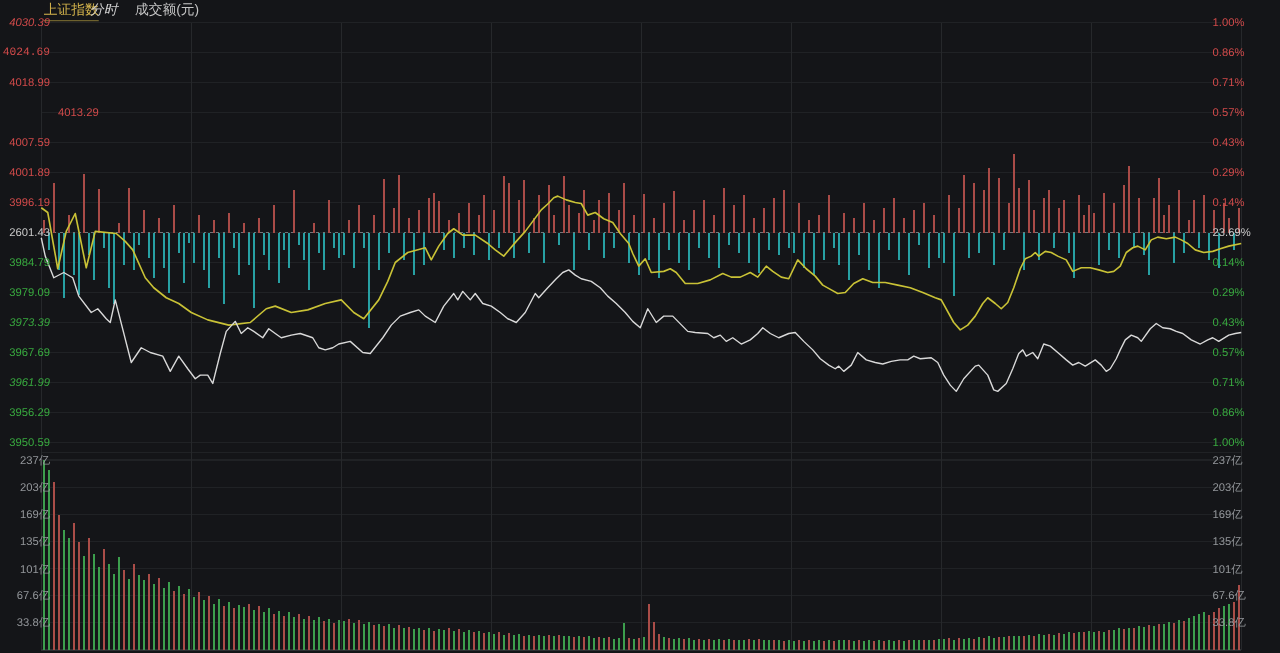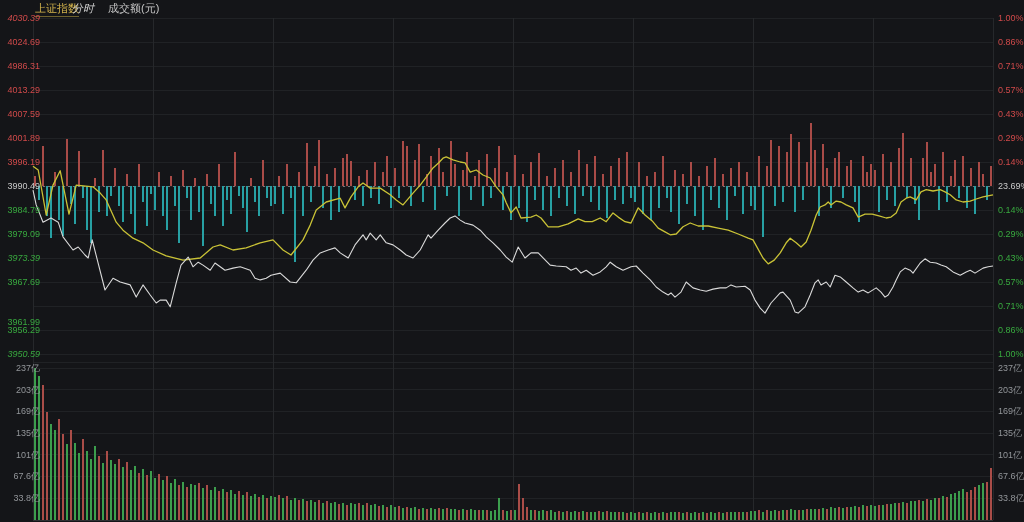--- a/index.html
+++ b/index.html
@@ -1,21 +1,21 @@
 <!DOCTYPE html>
 <html><head>
 <meta charset="utf-8">
 <style>
   html,body{margin:0;padding:0;background:#131416;}
   .stage{position:relative;width:1024px;height:522px;background:#141518;overflow:hidden;
          font-family:"Liberation Sans",sans-serif;cursor:default;}
   #chart-svg{position:absolute;left:0;top:0;}
   .axlab{position:absolute;font-size:9px;line-height:10px;white-space:nowrap;letter-spacing:0;}
   .axlab.la{width:38px;text-align:right;left:2px;}
-  .axlab.ra{left:998px;text-align:center;}
+  .axlab.ra{left:970px;text-align:center;}
   .up{color:#d04a4a}
   .down{color:#38a93f}
   .flat{color:#c9c9c9}
   .gray{color:#93969a}
   .hdr{position:absolute;top:2px;font-size:11px;line-height:13px;white-space:nowrap;}
   .hdr-name{left:35px;color:#d4b44c;border-bottom:1px solid #6e622e;padding-bottom:1px;}
   .hdr-tab{left:72px;color:#cfcfcf;font-style:italic;}
   .hdr-vol{left:108px;color:#c4c4c4;}
 </style>
 </head>
@@ -540,34 +540,34 @@
       <rect x="978" y="484.7" width="2" height="35.3" fill="#3c9e4d" shape-rendering="crispEdges"></rect>
       <rect x="982" y="482.8" width="2" height="37.2" fill="#3c9e4d" shape-rendering="crispEdges"></rect>
       <rect x="986" y="481.5" width="2" height="38.5" fill="#aa4d48" shape-rendering="crispEdges"></rect>
       <rect x="990" y="468.1" width="2" height="51.9" fill="#aa4d48" shape-rendering="crispEdges"></rect>
       <polyline points="33.0,166.2 38.2,170.0 46.2,215.0 53.0,185.1 60.2,170.8 69.0,214.2 76.2,185.1 93.0,186.8 100.2,193.1 106.2,199.9 116.2,222.2 123.0,230.2 133.0,238.2 143.0,242.8 153.0,250.0 166.2,255.9 183.0,260.1 200.2,258.0 213.0,247.0 220.2,244.9 233.0,250.0 246.2,247.9 260.2,242.8 273.0,239.9 283.0,250.0 291.0,255.0 303.0,239.9 310.2,225.1 316.2,210.0 326.2,202.0 340.2,198.2 345.0,207.9 351.0,196.9 358.2,186.8 363.0,183.0 370.2,188.1 380.2,188.1 390.2,194.8 396.2,199.9 403.0,204.9 413.0,193.1 420.2,185.1 426.2,177.1 433.0,167.9 438.2,163.2 443.0,158.2 446.2,156.9 453.0,159.9 460.2,162.0 465.0,162.8 470.2,172.1 476.2,170.0 483.0,175.0 490.2,178.0 496.2,186.8 503.0,194.8 506.2,202.8 511.0,212.9 516.2,207.0 521.0,218.0 531.0,217.1 536.2,215.0 541.0,218.0 548.2,226.8 558.2,226.8 568.2,223.9 578.2,218.8 585.0,221.7 592.2,221.7 600.2,218.0 606.2,221.7 613.0,212.9 618.2,217.1 625.0,221.7 631.0,223.0 638.2,207.9 645.0,215.0 652.2,220.9 658.2,228.1 665.0,231.9 670.2,234.8 676.2,234.0 683.0,226.8 690.2,223.0 698.2,226.0 708.2,226.0 718.2,228.1 728.2,230.2 738.2,234.0 748.2,238.2 753.0,239.9 763.0,258.0 768.2,263.9 774.2,260.1 780.2,252.9 786.2,242.8 790.2,238.2 796.2,242.8 801.0,247.0 806.2,242.0 811.0,230.2 816.2,215.0 820.2,207.0 825.0,204.9 828.2,202.0 831.0,204.9 836.2,201.1 841.0,202.0 846.2,204.9 853.0,207.9 858.2,217.1 865.0,214.2 872.2,214.2 879.0,215.9 886.2,218.0 891.0,217.1 896.2,212.9 901.0,202.0 906.2,198.2 910.2,196.9 916.2,199.9 921.0,191.9 926.2,189.7 933.0,191.0 940.2,189.7 945.0,191.9 950.2,194.8 956.2,199.9 963.0,202.0 970.2,201.1 976.2,199.0 983.0,196.9 993.0,194.8" fill="none" stroke="#c9c236" stroke-width="1.3" stroke-linejoin="round"></polyline>
       <polyline points="33.0,190.2 36.2,204.9 43.0,222.2 51.0,218.0 58.2,222.2 63.0,236.9 73.0,250.0 78.2,247.0 85.0,255.0 88.2,258.0 92.2,239.9 105.0,290.0 113.0,278.2 120.2,282.0 130.2,284.9 136.2,297.1 143.0,284.9 150.2,295.0 156.2,303.0 160.2,300.1 166.2,300.1 170.2,306.8 176.2,282.8 181.0,265.1 188.2,257.1 193.0,266.8 198.2,262.2 203.0,265.1 210.2,270.2 215.0,263.0 220.2,266.8 225.0,270.2 233.0,268.1 240.2,266.8 250.2,270.2 255.0,278.2 260.2,279.9 266.2,278.2 271.0,275.2 280.2,273.1 290.2,282.0 296.2,282.8 306.2,270.2 313.0,260.1 320.2,252.9 328.2,250.0 335.0,247.9 340.2,252.9 348.2,258.0 355.0,244.9 363.0,234.8 366.2,239.9 370.2,233.1 376.2,239.9 380.2,234.8 386.2,242.8 393.0,244.9 400.2,250.0 406.2,255.0 413.0,258.0 420.2,250.0 428.2,234.8 431.0,238.2 438.2,230.2 445.0,223.0 450.2,218.0 455.0,215.9 460.2,220.1 465.0,223.0 473.0,225.1 480.2,230.2 486.2,236.9 493.0,242.8 500.2,250.0 506.2,257.1 512.2,262.2 518.2,247.0 525.0,258.0 531.0,252.9 538.2,252.9 550.2,265.1 556.2,266.0 566.2,266.8 571.0,270.2 576.2,268.1 581.0,273.1 586.2,270.2 593.0,275.2 600.2,271.9 606.2,266.8 610.2,262.2 616.2,266.8 623.0,270.2 631.0,266.8 636.2,266.0 643.0,273.1 650.2,279.9 656.2,287.0 663.0,292.1 668.2,295.0 671.0,292.9 675.0,297.1 681.0,292.1 686.2,282.0 693.0,287.9 700.2,290.0 706.2,291.2 713.0,289.1 720.2,287.9 726.2,287.9 731.0,284.9 736.2,287.0 745.0,286.2 750.2,290.0 755.0,300.1 760.2,308.1 765.0,313.1 771.0,303.0 780.2,292.9 783.0,292.1 790.2,300.1 795.0,311.9 798.2,313.1 805.0,306.8 810.2,295.0 815.0,282.8 818.2,279.9 821.0,284.9 826.2,282.0 830.2,287.0 835.0,275.2 840.2,276.9 846.2,282.0 853.0,287.9 858.2,292.1 863.0,290.0 868.2,292.9 876.2,287.9 881.0,292.1 885.0,297.1 888.2,295.0 893.0,287.0 896.2,279.9 900.2,271.9 905.0,268.1 910.2,270.2 913.0,273.1 920.2,263.0 925.0,258.8 930.2,262.2 936.2,263.0 941.0,265.1 946.2,266.8 953.0,271.9 960.2,275.2 966.2,271.9 970.2,270.2 975.0,273.1 983.0,268.1 988.2,266.8 993.0,266.0" fill="none" stroke="#d9d9d9" stroke-width="1.1" stroke-linejoin="round"></polyline>
     </svg>
 
   <div id="labels-left">
       <div class="axlab la up" style="top: 13px; font-style: italic;">4030.39</div>
-      <div class="axlab la up" style="top: 37px;">4024.69</div>
-      <div class="axlab la up" style="top: 61px;">4986.31</div>
-      <div class="axlab la up" style="top: 85px;">4013.29</div>
+      <div class="axlab la up" style="top: 37px; font-family: Liberation Mono, monospace;">4024.69</div>
+      <div class="axlab la up" style="top: 61px;">4018.99</div>
+      <div class="axlab la up" style="top: 85px; margin-left: 39px;">4013.29</div>
       <div class="axlab la up" style="top: 109px;">4007.59</div>
       <div class="axlab la up" style="top: 133px;">4001.89</div>
       <div class="axlab la up" style="top: 157px;">3996.19</div>
-      <div class="axlab la flat" style="top: 181px;">3990.49</div>
+      <div class="axlab la flat" style="top: 181px;">2601.43</div>
       <div class="axlab la down" style="top: 205px;">3984.79</div>
       <div class="axlab la down" style="top: 229px;">3979.09</div>
       <div class="axlab la down" style="top: 253px; font-style: italic;">3973.39</div>
       <div class="axlab la down" style="top: 277px;">3967.69</div>
-      <div class="axlab la down" style="top: 317px;">3961.99</div>
+      <div class="axlab la down" style="top: 301px; font-style: italic;">3961.99</div>
       <div class="axlab la down" style="top: 325px;">3956.29</div>
-      <div class="axlab la down" style="top: 349px; font-style: italic;">3950.59</div>
+      <div class="axlab la down" style="top: 349px;">3950.59</div>
     </div>
   <div id="labels-right">
       <div class="axlab ra up" style="top: 13px;">1.00%</div>
       <div class="axlab ra up" style="top: 37px;">0.86%</div>
       <div class="axlab ra up" style="top: 61px;">0.71%</div>
       <div class="axlab ra up" style="top: 85px;">0.57%</div>
       <div class="axlab ra up" style="top: 109px;">0.43%</div>
       <div class="axlab ra up" style="top: 133px;">0.29%</div>
       <div class="axlab ra up" style="top: 157px;">0.14%</div>
       <div class="axlab ra flat" style="top: 181px;">23.69%</div>

